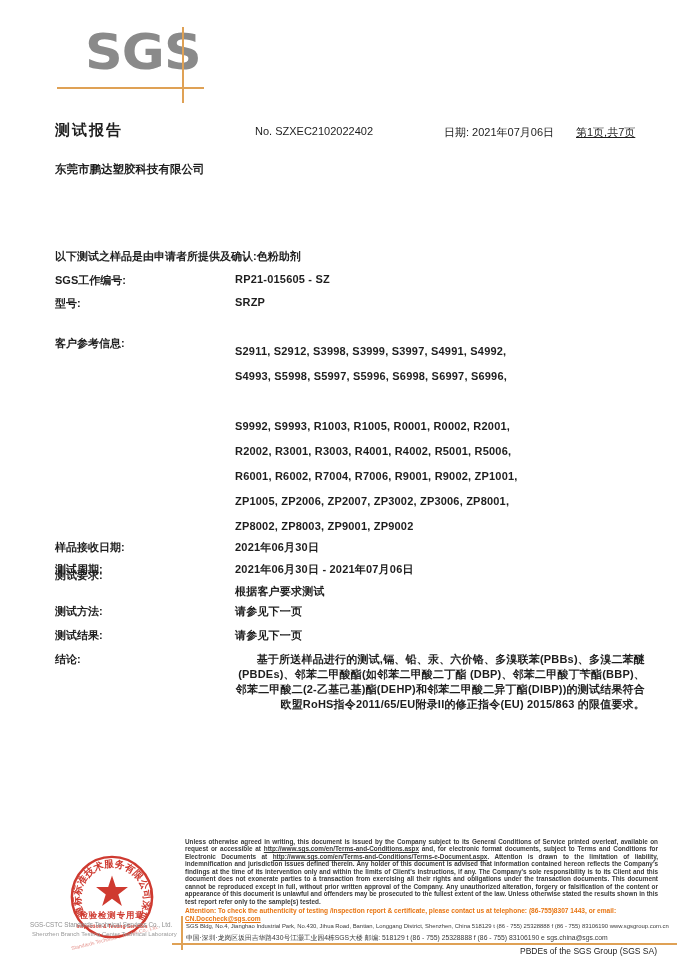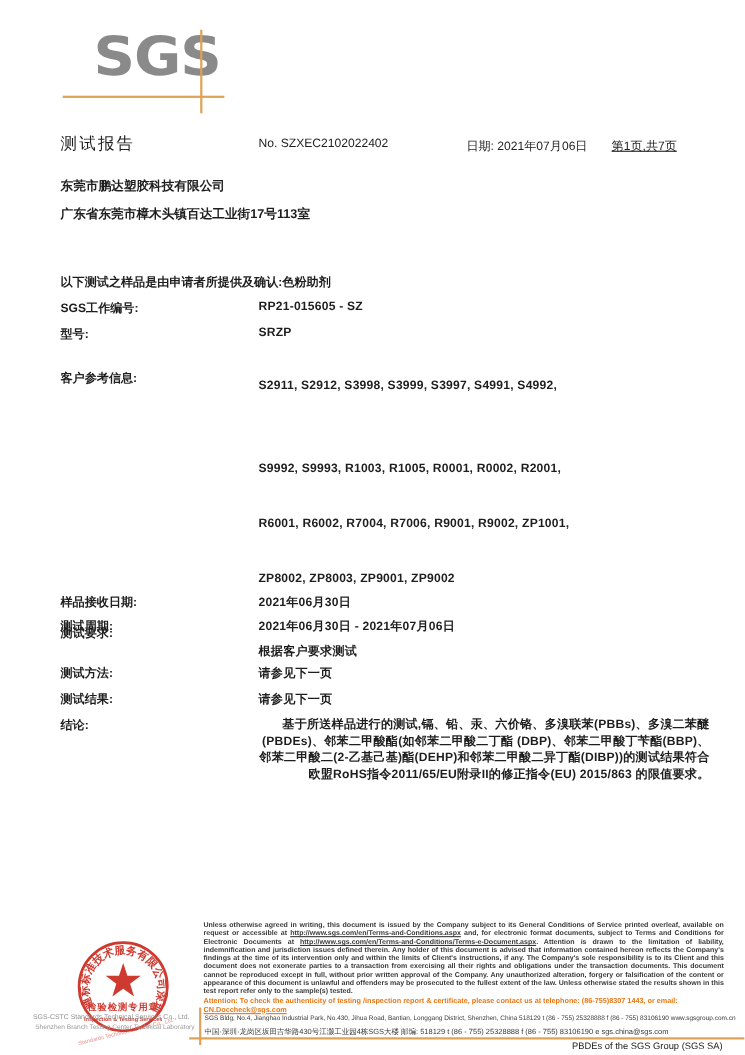--- a/index.html
+++ b/index.html
@@ -8,22 +8,22 @@
     font-family:"Liberation Sans", sans-serif; color:#2a2a2a;
   }
   
   .logo {
     position:absolute; left:85px; top:28px; font-family:"DejaVu Sans", sans-serif;
     font-weight:bold; font-size:57px; line-height:1; color:#8a8a8a;
     letter-spacing:-1px; transform:scale(0.92,0.86); transform-origin:left top;
   }
   .vline-top { position:absolute; left:182px; top:27px; width:2px; height:76px; background:#dfa155; }
   .hline-top { position:absolute; left:57px; top:87px; width:147px; height:2px; background:#dfa155; }
-  .title { position:absolute; left:55px; top:121px; font-size:15px; font-weight:normal; color:#1e1e1e; letter-spacing:2px; }
-  .hmeta { position:absolute; top:125px; font-size:11px; color:#1e1e1e; }
+  .title { position:absolute; left:55px; top:121px; font-size:15px; font-weight:bold; color:#1e1e1e; letter-spacing:2px; }
+  .hmeta { position:absolute; top:125px; font-size:11px; color:#1e1e1e;margin-left:20px; }
   .report-no { left:235px; }
   .hdate { left:424px; }
   .hpage { left:556px;text-decoration:underline; }
   
   .company { position:absolute; left:55px; top:162px; font-size:11.5px; font-weight:bold; color:#1e1e1e; }
   .addr    { position:absolute; left:55px; top:187px; font-size:11.5px; font-weight:bold; color:#1e1e1e; }
   .intro   { position:absolute; left:55px; top:249px; font-size:11px; font-weight:bold; color:#1e1e1e; }
   
   .lab { position:absolute; left:55px;  font-size:11px; font-weight:bold; color:#1e1e1e; white-space:nowrap; }
   .val { position:absolute; left:235px; font-size:11px; font-weight:bold; color:#1e1e1e; white-space:nowrap; letter-spacing:0.2px; }
@@ -57,33 +57,35 @@
   <div class="logo">SGS</div>
   <div class="vline-top"></div>
   <div class="hline-top"></div>
 
   <div class="title">测试报告</div>
   <div class="hmeta report-no">No. SZXEC2102022402</div>
   <div class="hmeta hdate">日期: 2021年07月06日</div>
   <div class="hmeta hpage">第1页,共7页</div>
 
   <div class="company">东莞市鹏达塑胶科技有限公司</div>
-  <div class="addr">广东省东莞市樟木头镇百达工业街17号113室</div>
   <div class="intro">以下测试之样品是由申请者所提供及确认:色粉助剂</div>
 
   <div class="lab" style="top:273px">SGS工作编号:</div>
   <div class="val" style="top:273px">RP21-015605 - SZ</div>
 
   <div class="lab" style="top:296px">型号:</div>
   <div class="val" style="top:296px">SRZP</div>
 
   <div class="lab" style="top:336px">客户参考信息:</div>
   <div class="val" style="top:345px">S2911, S2912, S3998, S3999, S3997, S4991, S4992,</div>
+  <div class="val" style="top:370px">S4993, S5998, S5997, S5996, S6998, S6997, S6996,</div>
   <div class="val" style="top:420px">S9992, S9993, R1003, R1005, R0001, R0002, R2001,</div>
+  <div class="val" style="top:445px">R2002, R3001, R3003, R4001, R4002, R5001, R5006,</div>
   <div class="val" style="top:470px">R6001, R6002, R7004, R7006, R9001, R9002, ZP1001,</div>
+  <div class="val" style="top:495px">ZP1005, ZP2006, ZP2007, ZP3002, ZP3006, ZP8001,</div>
   <div class="val" style="top:520px">ZP8002, ZP8003, ZP9001, ZP9002</div>
 
   <div class="lab" style="top:540px">样品接收日期:</div>
   <div class="val" style="top:540px">2021年06月30日</div>
 
   <div class="lab" style="top:562px">测试周期:</div>
   <div class="val" style="top:562px">2021年06月30日 - 2021年07月06日</div>
 
   <div class="lab" style="top:568px">测试要求:</div>
   <div class="val" style="top:584px">根据客户要求测试</div>

